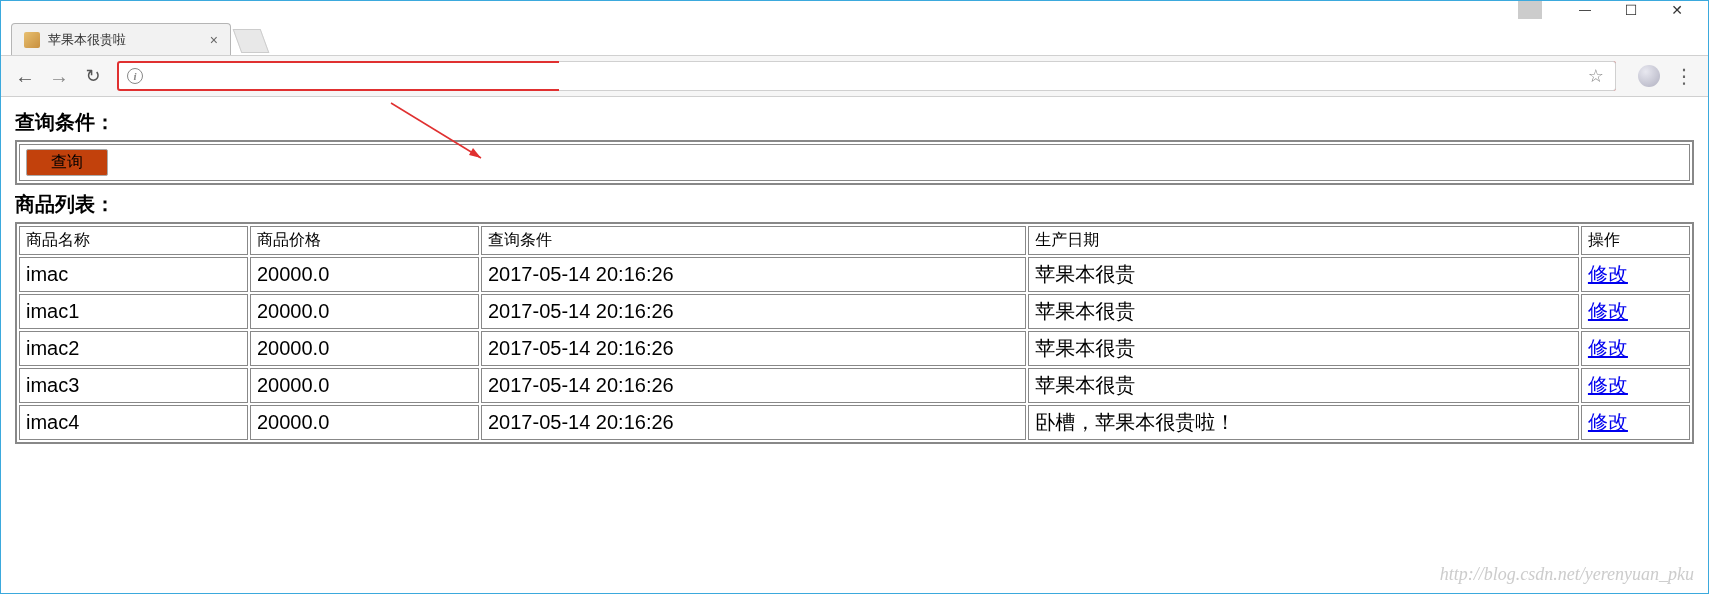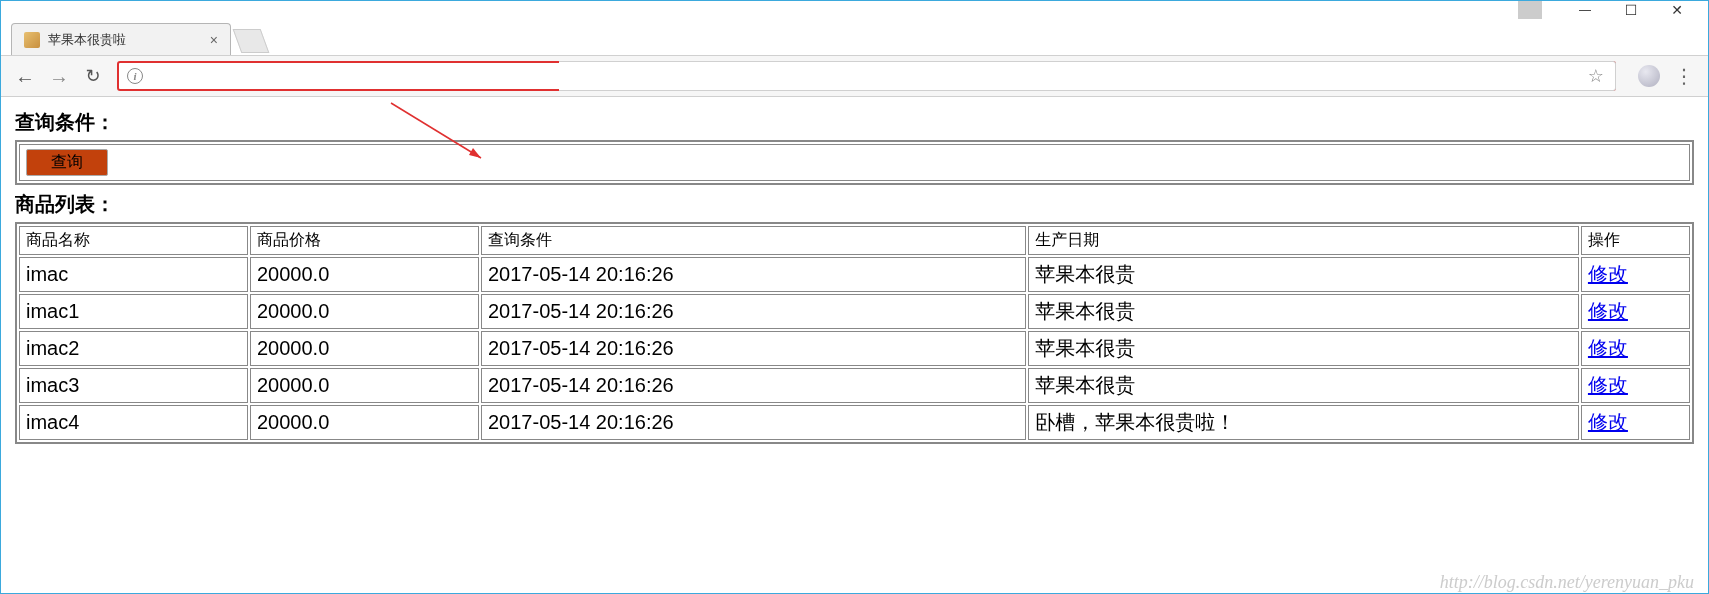--- a/index.html
+++ b/index.html
@@ -214,21 +214,21 @@
     .item-table a { color: #0000ee; text-decoration: underline; }
     
     .col-name { width: 210px; }
     .col-price { width: 210px; margin-top: 44px; }
     .col-date { width: 500px; }
     .col-desc { width: 505px; }
     .col-action { width: 100px; }
     
     .watermark {
       position: absolute;
-      bottom: 0;
+      bottom: 8px;
       right: 14px;
       font-size: 18px;
       font-family: Georgia, serif;
       font-style: italic;
       color: #ccc;
     }
   </style>
 </head>
 <body>
 

